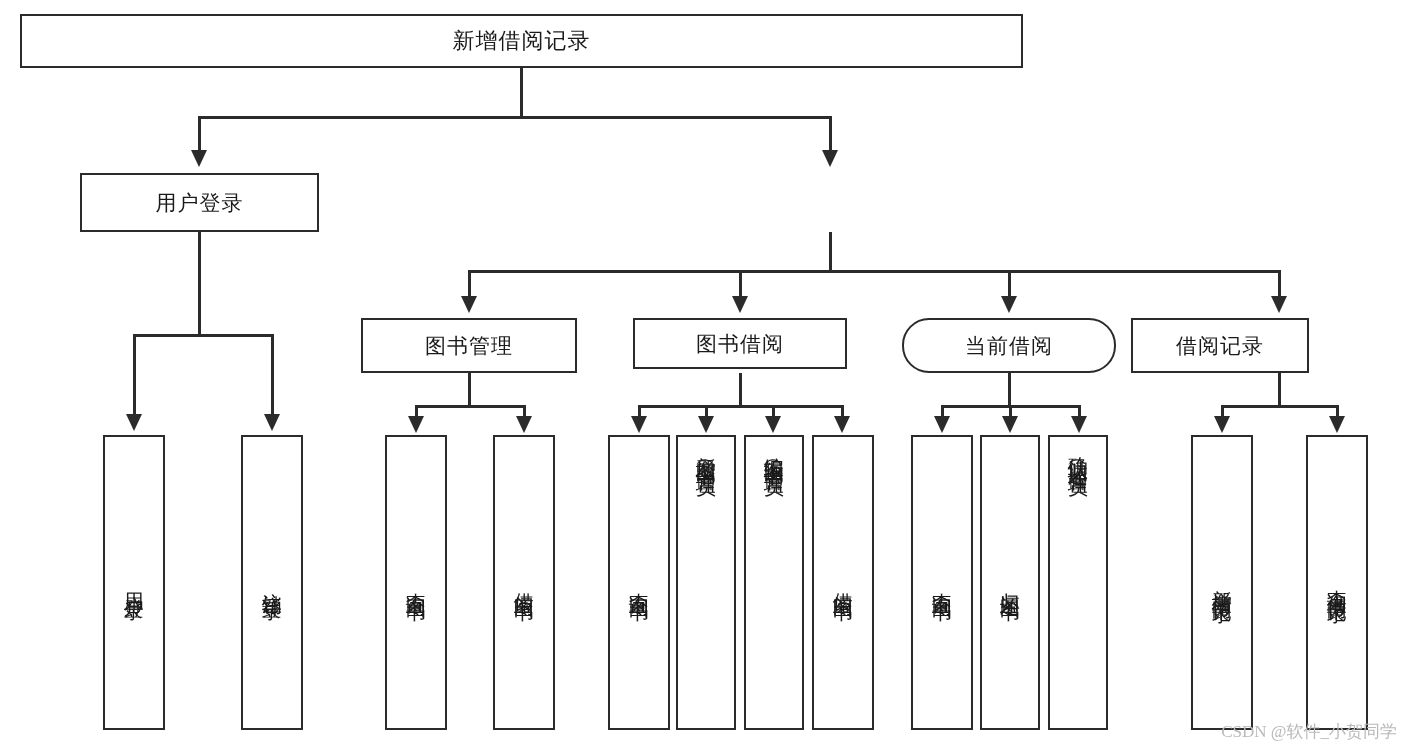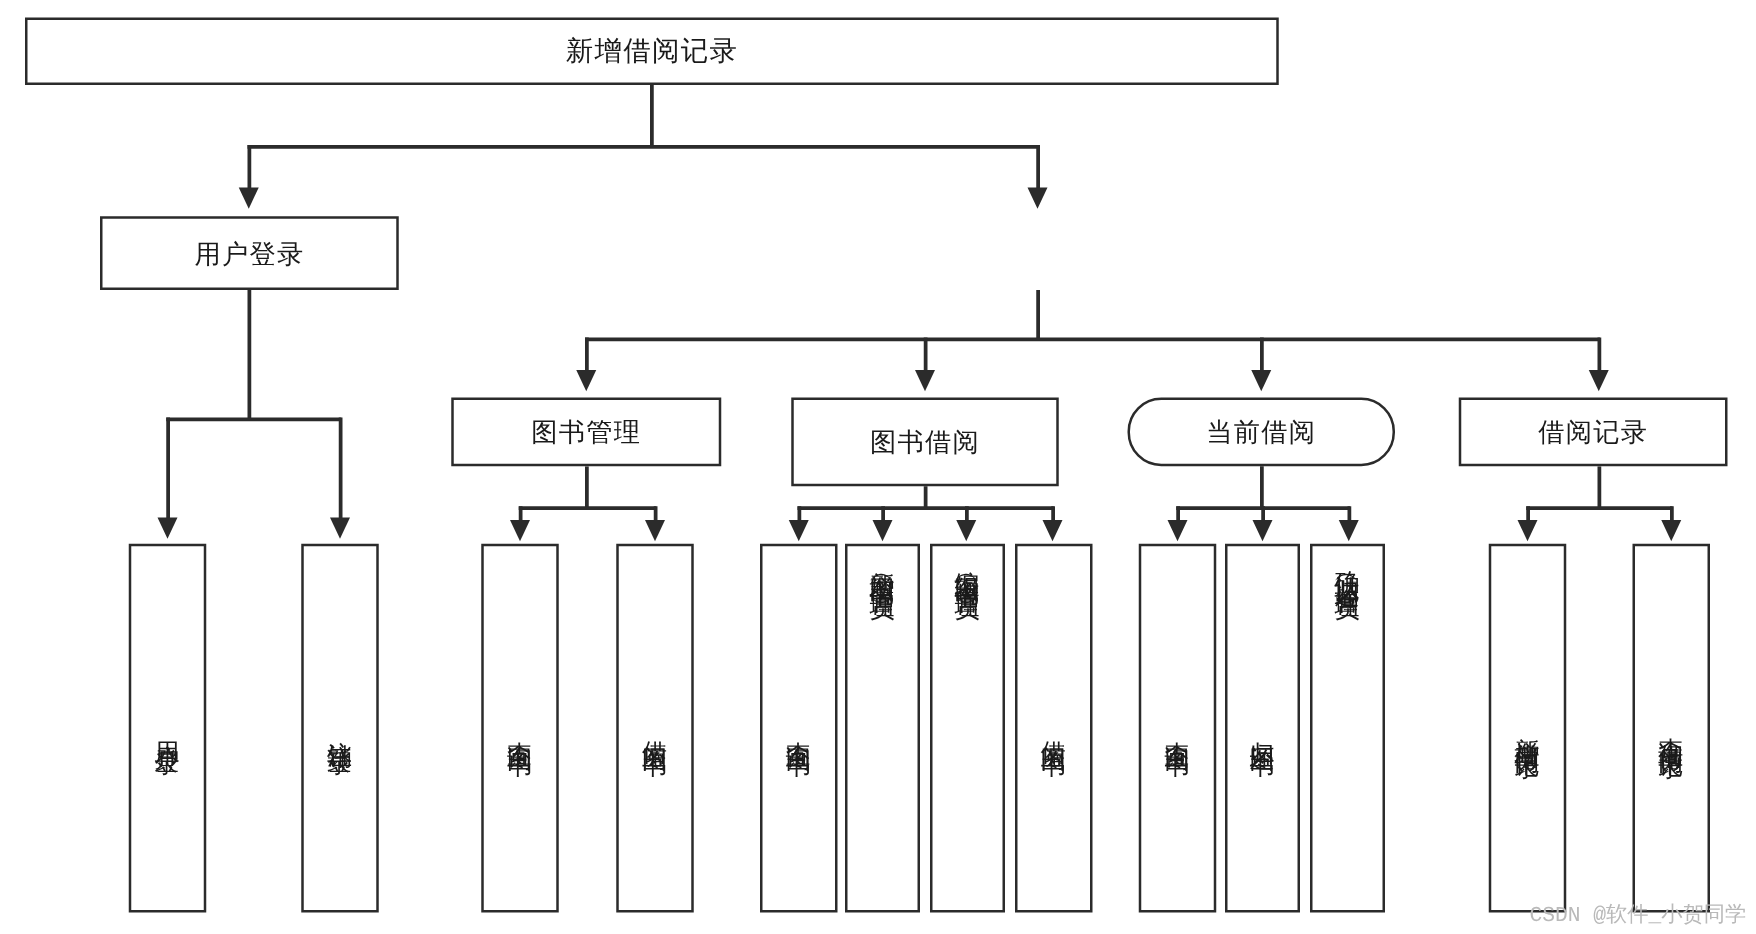--- a/index.html
+++ b/index.html
@@ -74,21 +74,21 @@
   }
   
   #watermark {
     position: absolute;
     right: 8px;
     bottom: 4px;
     font-size: 17px;
     color: #b9b9b9;
     white-space: nowrap;
     z-index: 5;
-    font-family: Liberation Mono, monospace;
+    font-family: Liberation Serif, serif;
   }
 </style>
 </head>
 <body>
 
 <div id="canvas">
 
   <div class="node root horiz" style="left:20px; top:14px; width:1003px; height:54px;">
     <span>新增借阅记录</span>
   </div>
@@ -126,27 +126,27 @@
 
   <div class="conn vline" style="left:1008px; top:270px; width:2.5px; height:28px;"></div>
   <div class="arrow" style="left:1001px; top:296px;"></div>
 
   <div class="conn vline" style="left:1278px; top:270px; width:2.5px; height:28px;"></div>
   <div class="arrow" style="left:1271px; top:296px;"></div>
 
   <div class="node horiz" style="left:361px; top:318px; width:216px; height:55px;">
     <span>图书管理</span>
   </div>
-  <div class="node horiz" style="left:633px; top:318px; width:214px; height:71px;">
+  <div class="node horiz" style="left:633px; top:318px; width:214px; height:51px;">
     <span>图书借阅</span>
   </div>
   <div class="node horiz" style="left:902px; top:318px; width:214px; height:55px;border-radius:27px;">
     <span>当前借阅</span>
   </div>
-  <div class="node horiz" style="left:1167px; top:318px; width:215px; height:55px;">
+  <div class="node horiz" style="left:1131px; top:318px; width:178px; height:55px;">
     <span>借阅记录</span>
   </div>
 
   <div class="conn vline" style="left:468px; top:373px; width:2.5px; height:34px;"></div>
   <div class="conn hline" style="left:415px; top:405px; width:110px; height:2.5px;"></div>
   <div class="conn vline" style="left:415px; top:405px; width:2.5px; height:13px;"></div>
   <div class="arrow" style="left:408px; top:416px;"></div>
   <div class="conn vline" style="left:523px; top:405px; width:2.5px; height:13px;"></div>
   <div class="arrow" style="left:516px; top:416px;"></div>
 

